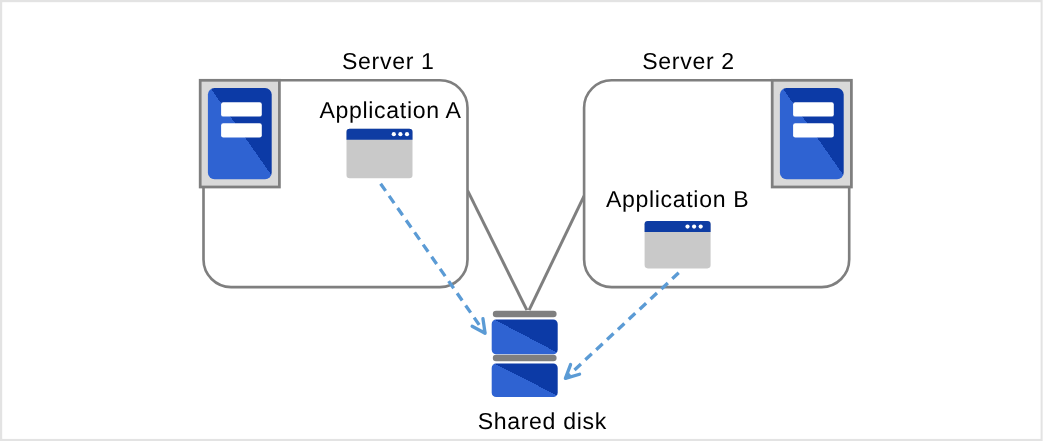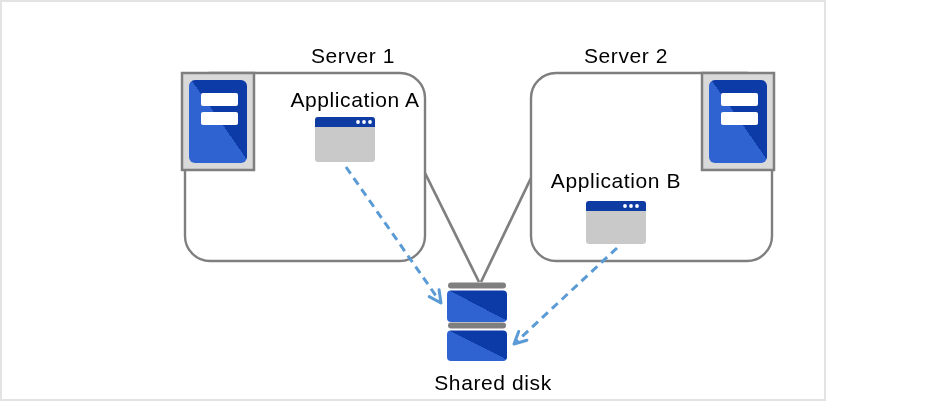--- a/index.html
+++ b/index.html
@@ -3,21 +3,21 @@
 <meta charset="utf-8">
 <style>
   html, body {
     margin: 0;
     padding: 0;
     background: #ffffff;
     font-family: "Liberation Sans", sans-serif;
   }
   .canvas {
     position: relative;
-    width: 826px;
+    width: 948px;
     height: 401px;
     box-sizing: border-box;
     border: 2px solid #e3e3e3;
     background: #ffffff;
   }
   .canvas svg { display: block; }
   .diagram-label {
     font-family: "Liberation Sans", sans-serif;
     font-size: 21px;
     letter-spacing: 0.6px;

